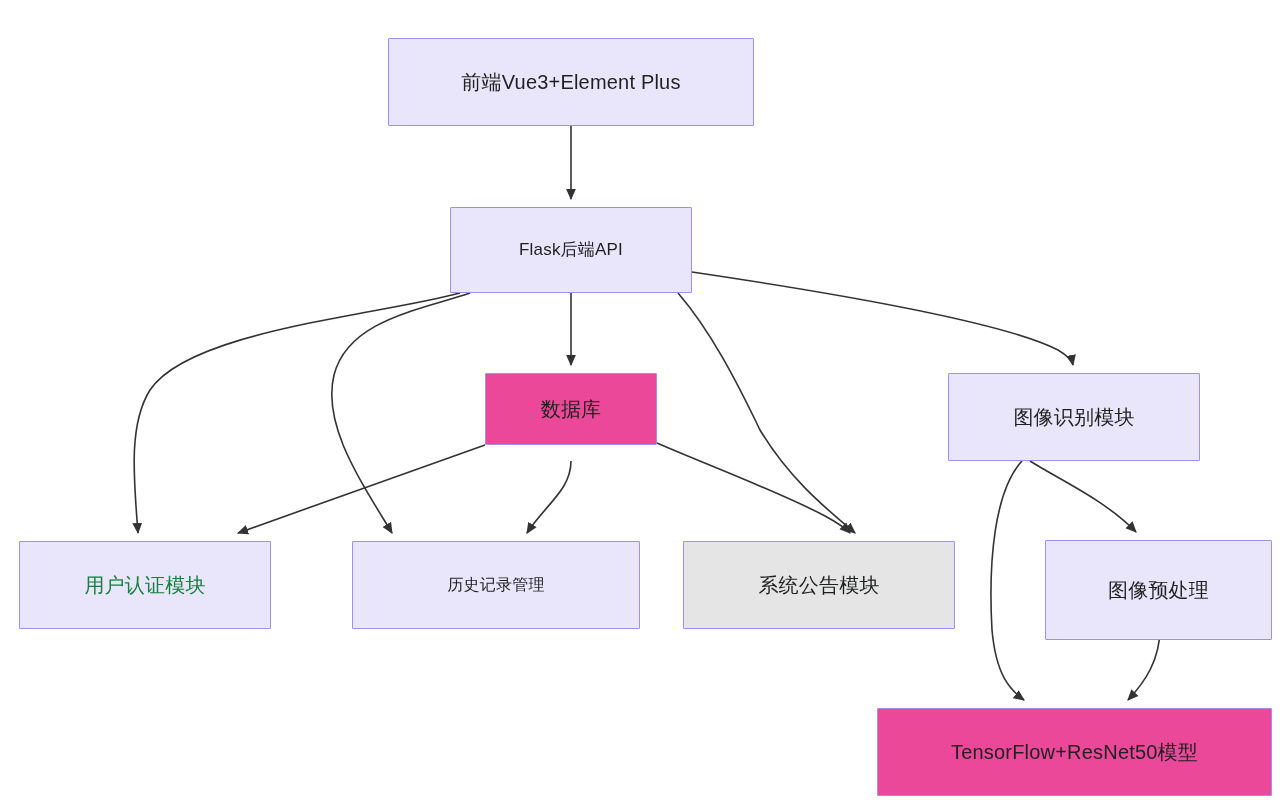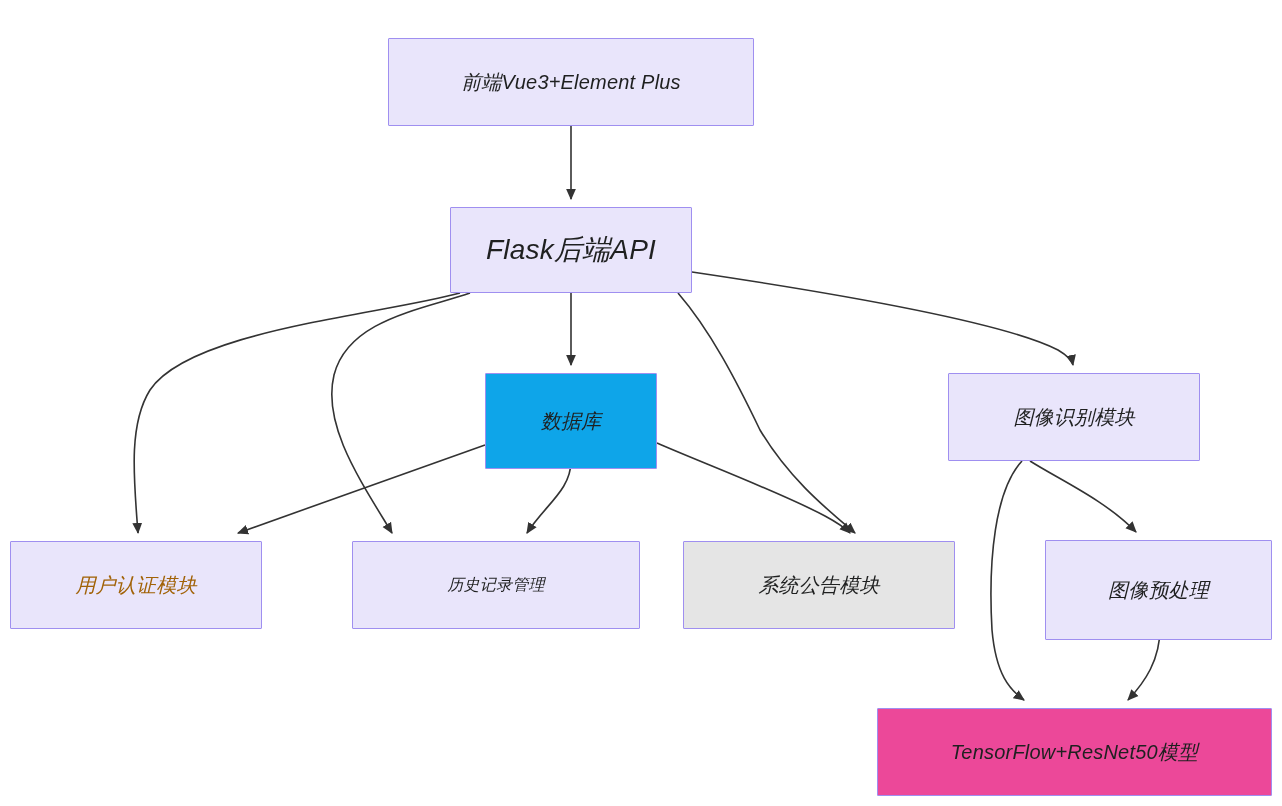--- a/index.html
+++ b/index.html
@@ -35,21 +35,20 @@
     border-radius: 1px;
     display: flex;
     align-items: center;
     justify-content: center;
     color: #1f2020;
     font-size: 20px;
     line-height: 1.2;
     letter-spacing: 0.2px;
     white-space: nowrap;
     z-index: 2;
-    font-style: italic;
   }
   .node-label {
     display: block;
     text-align: center;
   }
 </style>
 </head>
 <body>
 
 <div id="diagram-root">
@@ -73,33 +72,33 @@
         <path d="M1030,461 C1060,480 1105,500 1136,532" fill="none" stroke="#333333" stroke-width="1.6" marker-end="url(#arrow)"></path>
         <path d="M1022,461 C995,490 988,560 992,630 C996,675 1010,690 1024,700" fill="none" stroke="#333333" stroke-width="1.6" marker-end="url(#arrow)"></path>
         <path d="M1160,628 C1160,660 1145,682 1128,700" fill="none" stroke="#333333" stroke-width="1.6" marker-end="url(#arrow)"></path>
       </g>
   </svg>
 
   <div class="node" style="left: 388px; top: 38px; width: 366px; height: 88px; background: rgb(233, 229, 251); border-color: rgb(159, 143, 240); color: rgb(31, 32, 32); font-size: 20px;">
     <span class="node-label">前端Vue3+Element Plus</span>
   </div>
 
-  <div class="node" style="left: 450px; top: 207px; width: 242px; height: 86px; background: rgb(233, 229, 251); border-color: rgb(159, 143, 240); color: rgb(31, 32, 32); font-size: 28px;">
+  <div class="node" style="left: 450px; top: 207px; width: 242px; height: 86px; background: rgb(233, 229, 251); border-color: rgb(159, 143, 240); color: rgb(31, 32, 32); font-size: 17px;">
     <span class="node-label">Flask后端API</span>
   </div>
 
-  <div class="node" style="left: 485px; top: 373px; width: 172px; height: 96px; background: #0ea5e9; border-color: rgb(159, 143, 240); color: rgb(31, 32, 32); font-size: 20px;">
+  <div class="node" style="left: 485px; top: 373px; width: 172px; height: 72px; background: #ec4899; border-color: rgb(159, 143, 240); color: rgb(31, 32, 32); font-size: 20px;">
     <span class="node-label">数据库</span>
   </div>
 
   <div class="node" style="left: 948px; top: 373px; width: 252px; height: 88px; background: rgb(233, 229, 251); border-color: rgb(159, 143, 240); color: rgb(31, 32, 32); font-size: 20px; justify-content: center;">
     <span class="node-label">图像识别模块</span>
   </div>
 
-  <div class="node" style="left: 10px; top: 541px; width: 252px; height: 88px; background: rgb(233, 229, 251); border-color: rgb(159, 143, 240); color: #a16207; font-size: 20px;">
+  <div class="node" style="left: 19px; top: 541px; width: 252px; height: 88px; background: rgb(233, 229, 251); border-color: rgb(159, 143, 240); color: #15803d; font-size: 20px;">
     <span class="node-label">用户认证模块</span>
   </div>
 
   <div class="node" style="left: 352px; top: 541px; width: 288px; height: 88px; background: rgb(233, 229, 251); border-color: rgb(159, 143, 240); color: rgb(31, 32, 32); font-size: 16px;">
     <span class="node-label">历史记录管理</span>
   </div>
 
   <div class="node" style="left: 683px; top: 541px; width: 272px; height: 88px; background: #e5e5e5; border-color: rgb(159, 143, 240); color: rgb(31, 32, 32); font-size: 20px;">
     <span class="node-label">系统公告模块</span>
   </div>

